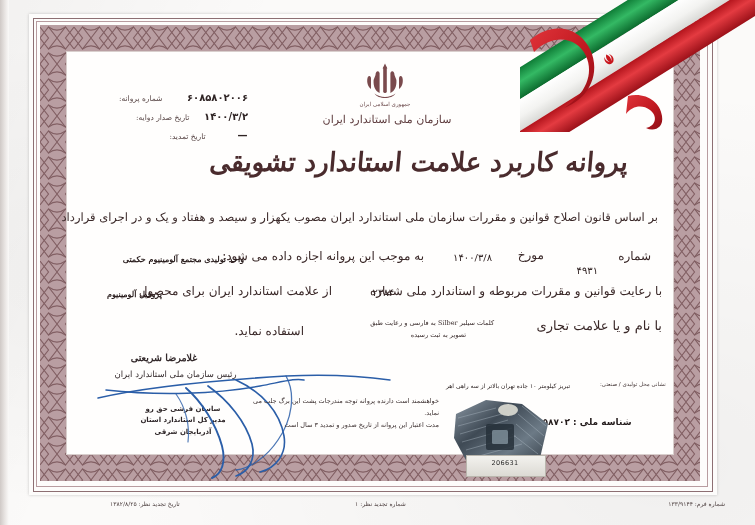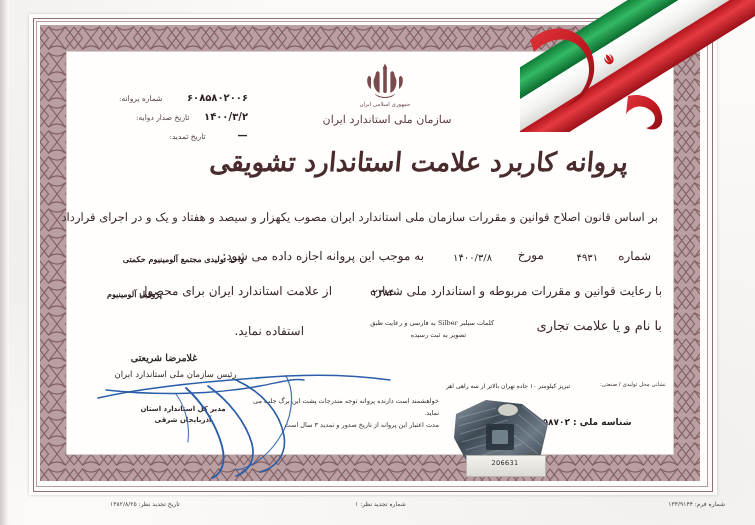--- a/index.html
+++ b/index.html
@@ -243,21 +243,21 @@
   <div class="meta-row">
     <span class="meta-val">—</span>
     <span class="meta-lbl">تاریخ تمدید:</span>
   </div>
 </div>
 
 <div id="line1" class="body-line">بر اساس قانون اصلاح قوانین و مقررات سازمان ملی استاندارد ایران مصوب یکهزار و سیصد و هفتاد و یک و در اجرای قرارداد</div>
 
 <div id="row2">
   <span class="rl lbl" style="right:11px;top:1px;">شماره</span>
-  <span class="rl num" style="right:64px;top:4px;">۴۹۳۱</span>
+  <span class="rl num" style="right:64px;top:17px;">۴۹۳۱</span>
   <span class="rl lbl" style="right:118px;top:0px;">مورخ</span>
   <span class="rl num" style="right:170px;top:4px;">۱۴۰۰/۳/۸</span>
   <span class="rl lbl" style="right:238px;top:1px;">به موجب این پروانه اجازه داده می شود:</span>
   <span class="rl fill" style="right:418px;top:6px;">واحد تولیدی مجتمع آلومینیوم حکمتی</span>
 </div>
 
 <div id="row3">
   <span class="rl lbl" style="right:0;top:1px;">با رعایت قوانین و مقررات مربوطه و استاندارد ملی شماره</span>
   <span class="rl num" style="right:268px;top:4px;">۲۳۸۴</span>
   <span class="rl lbl" style="right:330px;top:1px;">از علامت استاندارد ایران برای محصول</span>
@@ -267,20 +267,21 @@
 <div id="row4">
   <span class="rl" style="right:0;top:2px;font-size:13px;margin-left:15px;">با نام و یا علامت تجاری</span>
   <span class="rl small2" style="right:168px;top:2px;text-align:center;">کلمات سیلبر Silber به فارسی و رعایت طبق</span>
   <span class="rl small2" style="right:196px;top:14px;text-align:center;">تصویر به ثبت رسیده</span>
   <span class="rl lbl" style="right:358px;top:8px;">استفاده نماید.</span>
 </div>
 
 <div class="sig1-name">غلامرضا شریعتی</div>
 <div class="sig1-title">رئیس سازمان ملی استاندارد ایران</div>
 <div class="sig2">
+  <div>ساسان فرشی حق رو</div>
   <div>مدیر کل استاندارد استان</div>
   <div>آذربایجان شرقی</div>
 </div>
 
 <svg id="scribble" viewBox="0 0 330 130">
   <g fill="none" stroke="#2b5ea8" stroke-width="1.5" stroke-linecap="round">
     <path d="M8 48 C 60 36, 130 30, 196 26 C 240 24, 272 26, 300 30"></path>
     <path d="M16 40 C 70 46, 126 44, 170 36 C 196 31, 206 28, 214 30"></path>
     <path d="M96 38 C 112 52, 126 74, 132 96 C 136 112, 132 124, 122 128" stroke-width="1.9"></path>
     <path d="M118 36 C 138 50, 156 72, 162 94 C 166 110, 158 122, 146 126" stroke-width="1.7"></path>

